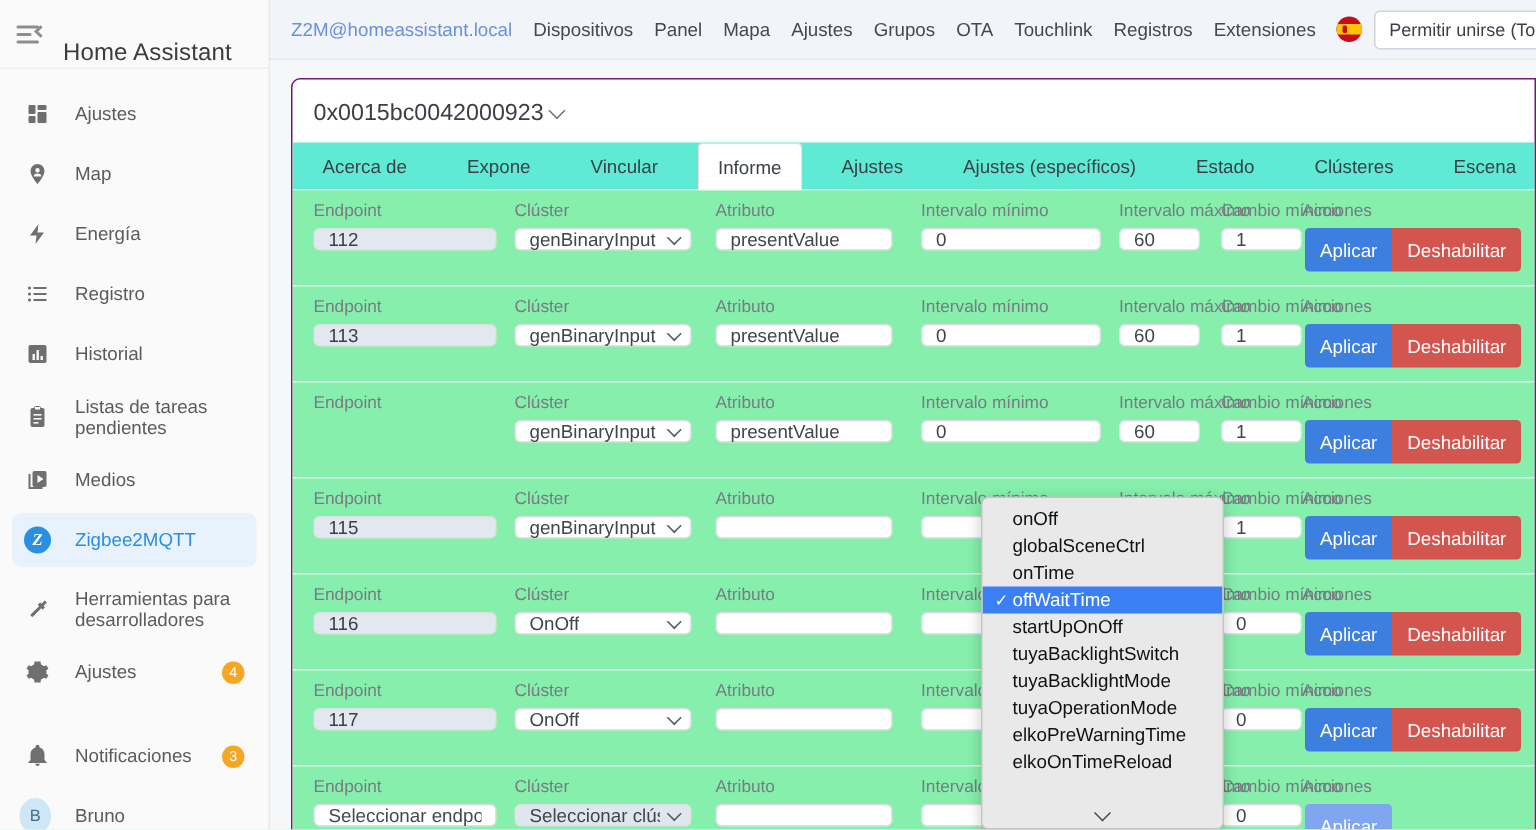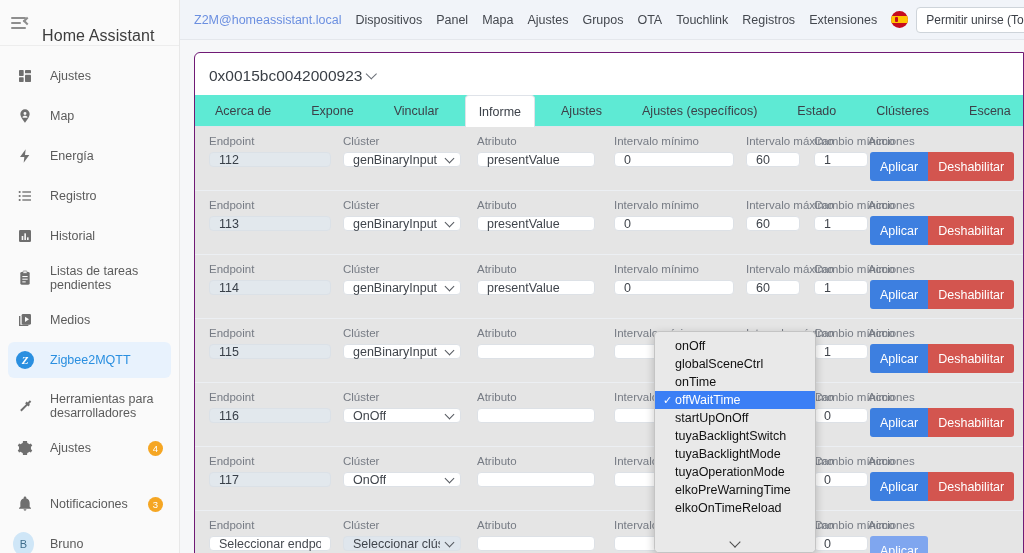--- a/index.html
+++ b/index.html
@@ -126,21 +126,21 @@
   .tab {
     padding: 0 13px; height: 31px; display: flex; align-items: center;
     font-size: 12.5px; color: #3c4149; cursor: pointer;
     border: 1px solid transparent; border-bottom: none;
   }
   .tab.active {
     background: #fff; border-color: #dfe3e9; border-radius: 4px 4px 0 0;
     margin-bottom: -1px; height: 32px;
   }
 
-  .rows-area { flex: 1 1 auto; position: relative; overflow: hidden; background: #e5e5e5; }
+  .rows-area { flex: 1 1 auto; position: relative; overflow: hidden; background: #86efac; }
   .row {
     border-bottom: 1px solid #eceff3;
     padding: 8px 0 9px 0; position: relative;
   }
   .row-inner { display: flex; align-items: flex-start; padding-left: 14px; }
   .fld { display: flex; flex-direction: column; }
   .fld-label { font-size: 11.5px; color: #767b84; margin-bottom: 5px; white-space: nowrap; }
   .ctrl {
     height: 15px; border: 1px solid #dde1e6; border-radius: 4px; background: #fff;
     display: flex; align-items: center; padding: 0 9px;
@@ -480,23 +480,20 @@
                   <div class="btn apply">Aplicar</div>
                   <div class="btn disable">Deshabilitar</div>
                 </div>
               </div>
             </div>
           </div>
           <div class="row">
             <div class="row-inner">
               <div class="fld w-ep col-gap-ep">
                 <div class="fld-label">Endpoint</div>
-                <div class="ctrl disabled">
-                  <span class="txt ">114</span>
-                </div>
               </div>
               <div class="fld w-clu col-gap-clu">
                 <div class="fld-label">Clúster</div>
                 <div class="ctrl select ">
                   <span class="txt">genBinaryInput</span>
                   <span class="caret2"></span>
                 </div>
               </div>
               <div class="fld w-attr col-gap-attr">
                 <div class="fld-label">Atributo</div>

